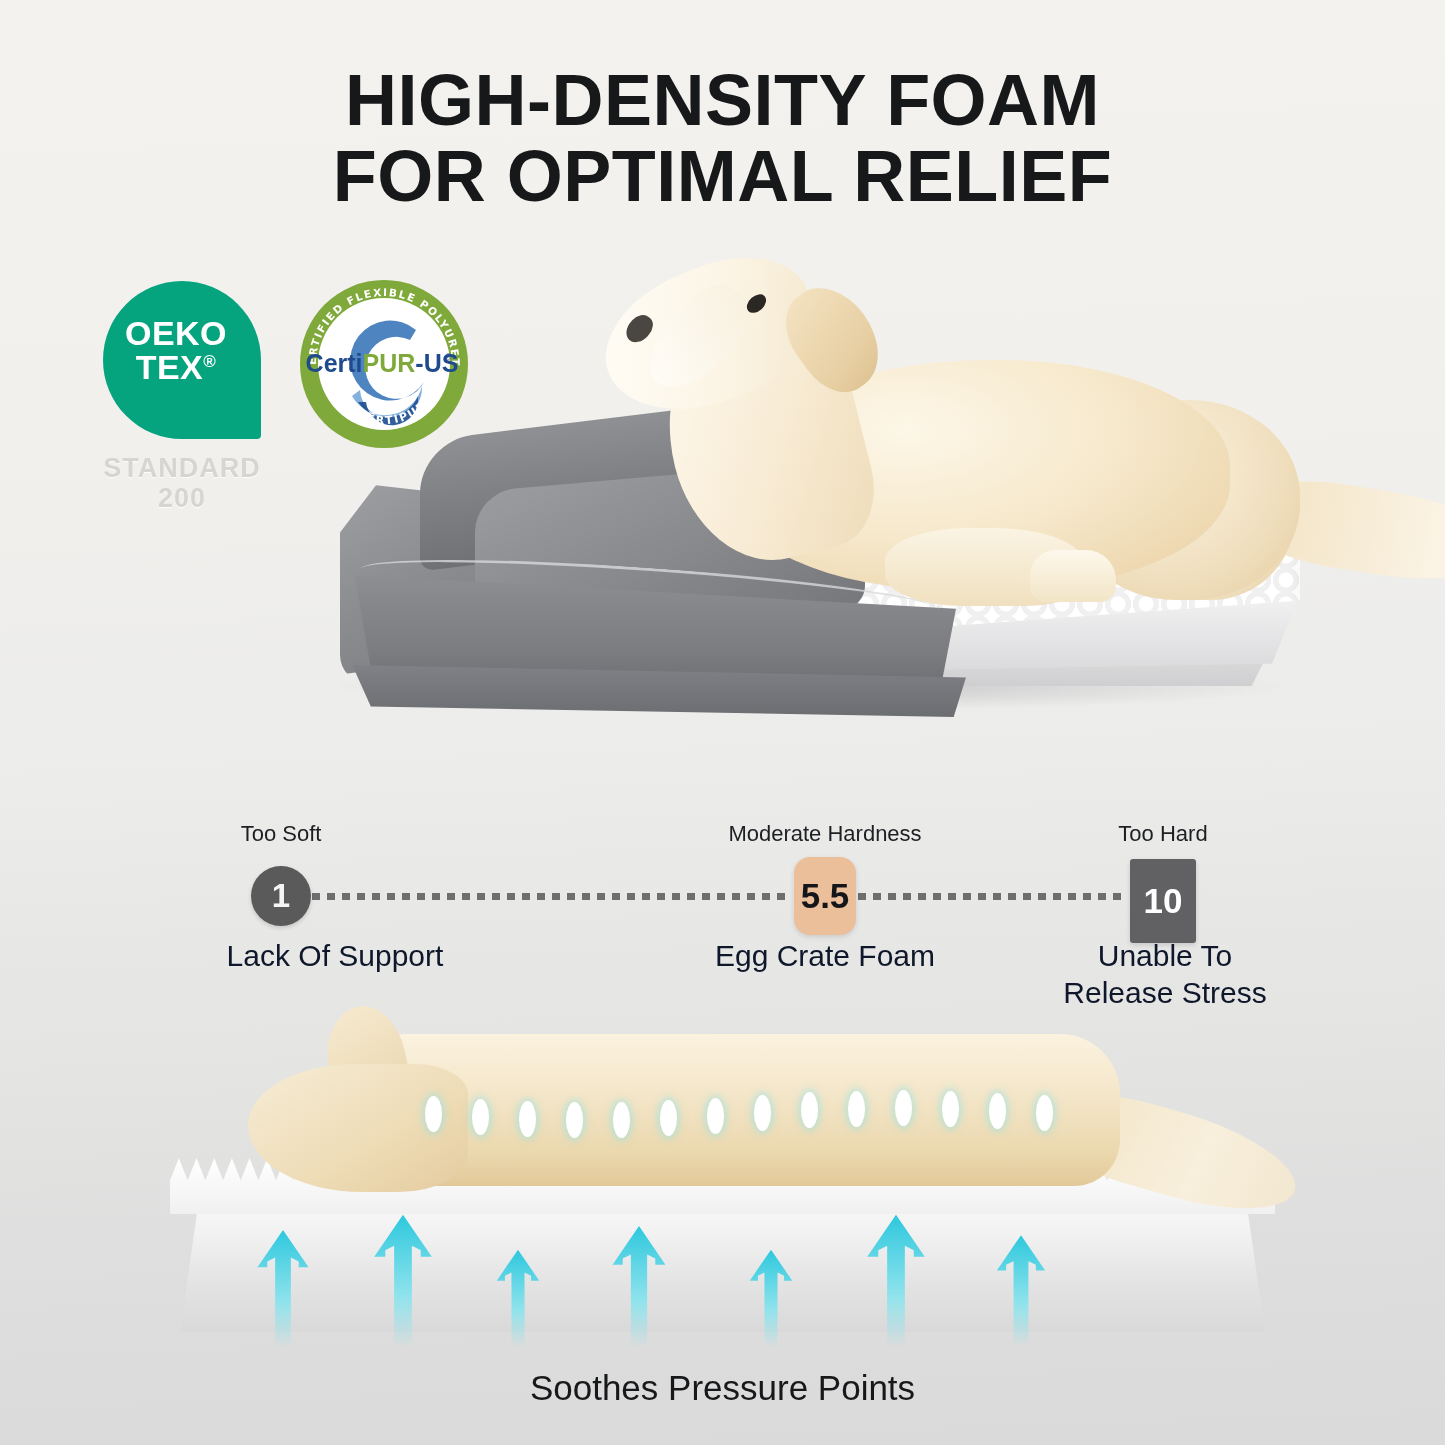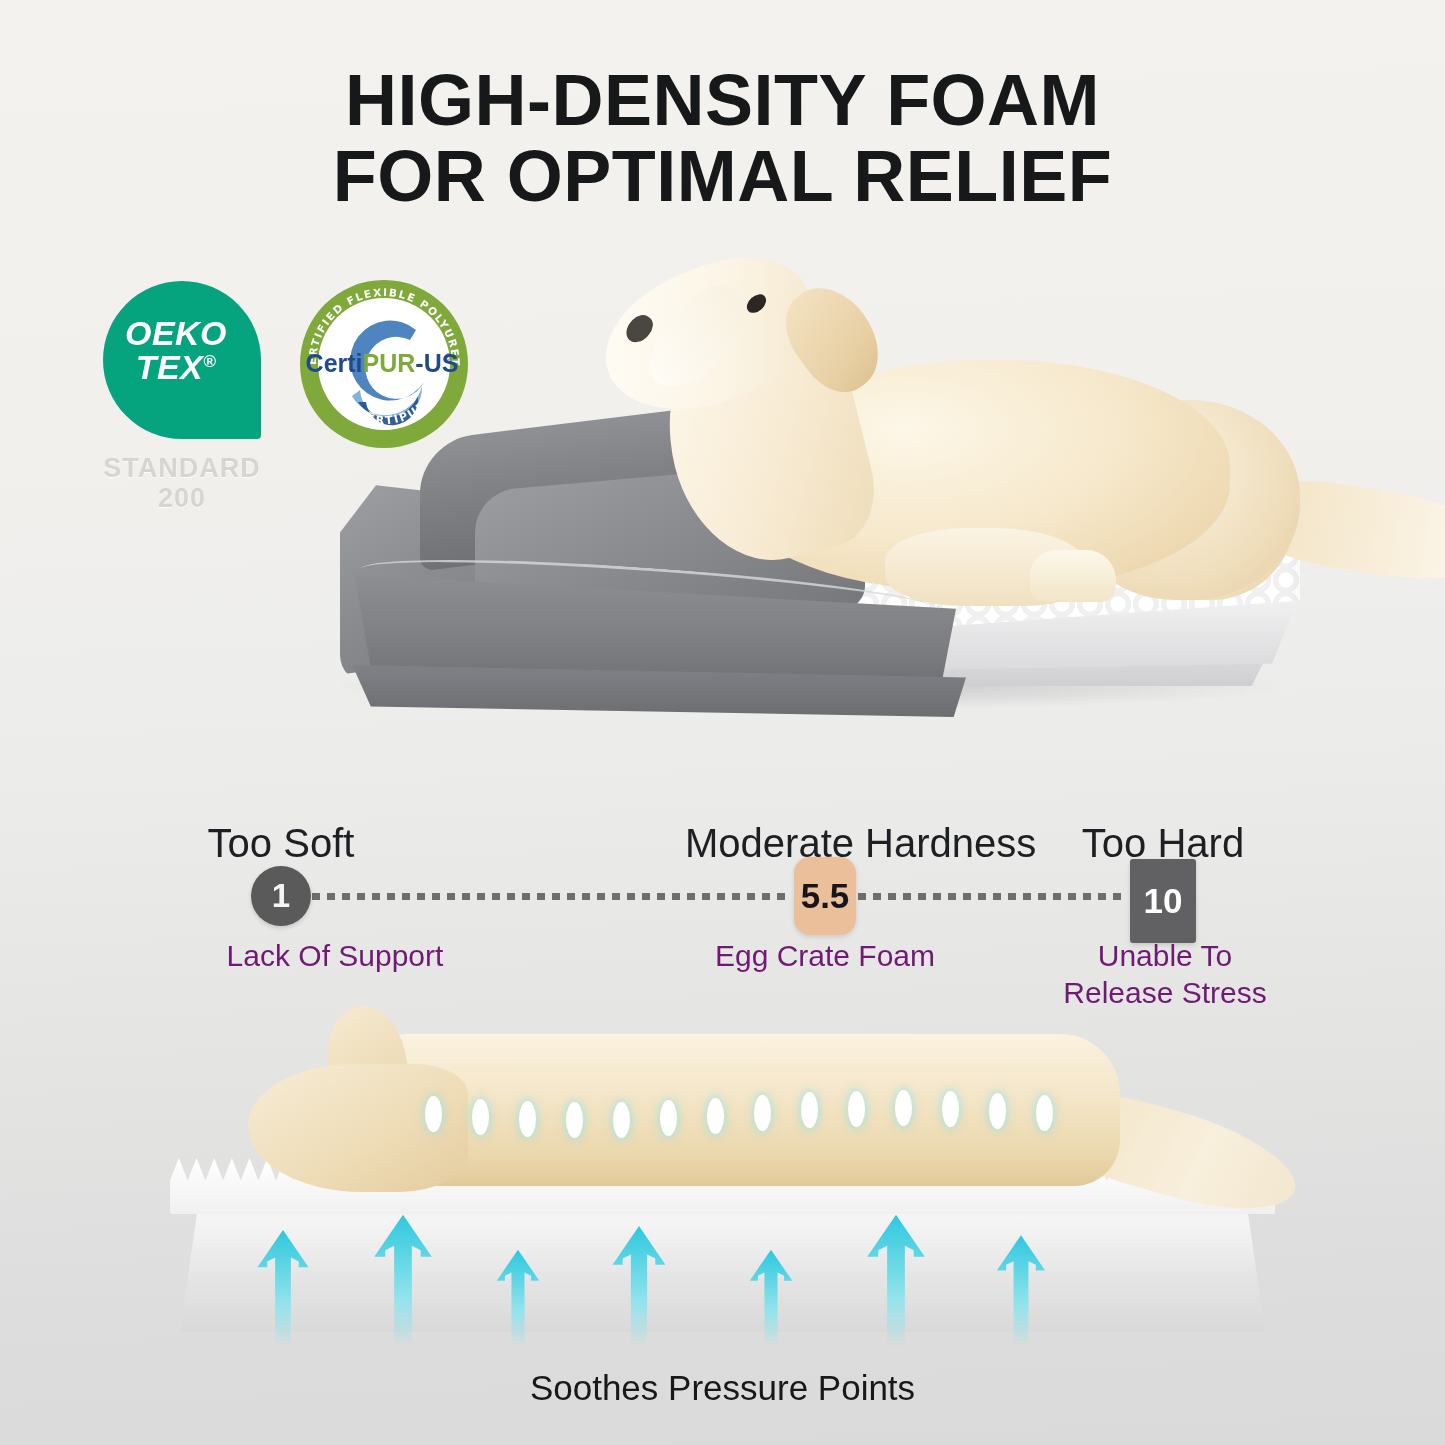--- a/index.html
+++ b/index.html
@@ -20,21 +20,20 @@
   .headline .l2{display:block;}
 
   
   .oeko-wrap{position:absolute;left:103px;top:281px;width:158px;}
   .oeko-drop{
     width:158px;height:158px;background:#05a37e;
     border-radius:50% 50% 4px 50%;
     transform:rotate(0deg);
     display:flex;align-items:center;justify-content:center;
     position:relative;
-    font-style:italic;
   }
   .oeko-txt{
     color:#fff;font-weight:700;text-align:center;line-height:1.0;
     font-size:34px;letter-spacing:.5px;
     transform:translate(-6px,-10px);
   }
   .oeko-txt .reg{font-size:17px;vertical-align:super;}
   .oeko-std{
     margin-top:14px;text-align:center;color:#d6d5d2;font-weight:700;
     font-size:27px;line-height:1.12;letter-spacing:1px;
@@ -173,25 +172,25 @@
   .d-tail{
     position:absolute;left:735px;top:240px;width:265px;height:84px;
     background:linear-gradient(90deg,#f2e3c3 0%,#f7ecd6 45%,#fbf4e6 78%,#f6eedd 100%);
     border-radius:44% 60% 60% 44%;
     transform:rotate(9deg);
   }
 
   
   .scale{position:absolute;left:0;right:0;top:805px;height:200px;}
   .s-top-label{
-    position:absolute;text-align:center;color:#1d1f22;font-size:40px;
+    position:absolute;text-align:center;color:#1d1f22;font-size:22px;
     white-space:nowrap;
   }
   .s-bot-label{
-    position:absolute;text-align:center;color:#701a75;font-size:30px;
+    position:absolute;text-align:center;color:#0f172a;font-size:30px;
     line-height:1.24;
   }
   .s-line{
     position:absolute;top:88px;height:7px;
     background-image:linear-gradient(90deg,#6e6e6e 0 8px,transparent 8px 15px);
     background-size:15px 7px;background-repeat:repeat-x;
   }
   .m-one{
     position:absolute;left:251px;top:61px;width:60px;height:60px;border-radius:50%;
     background:#5a5a5a;color:#f4f4f4;font-size:33px;font-weight:700;

